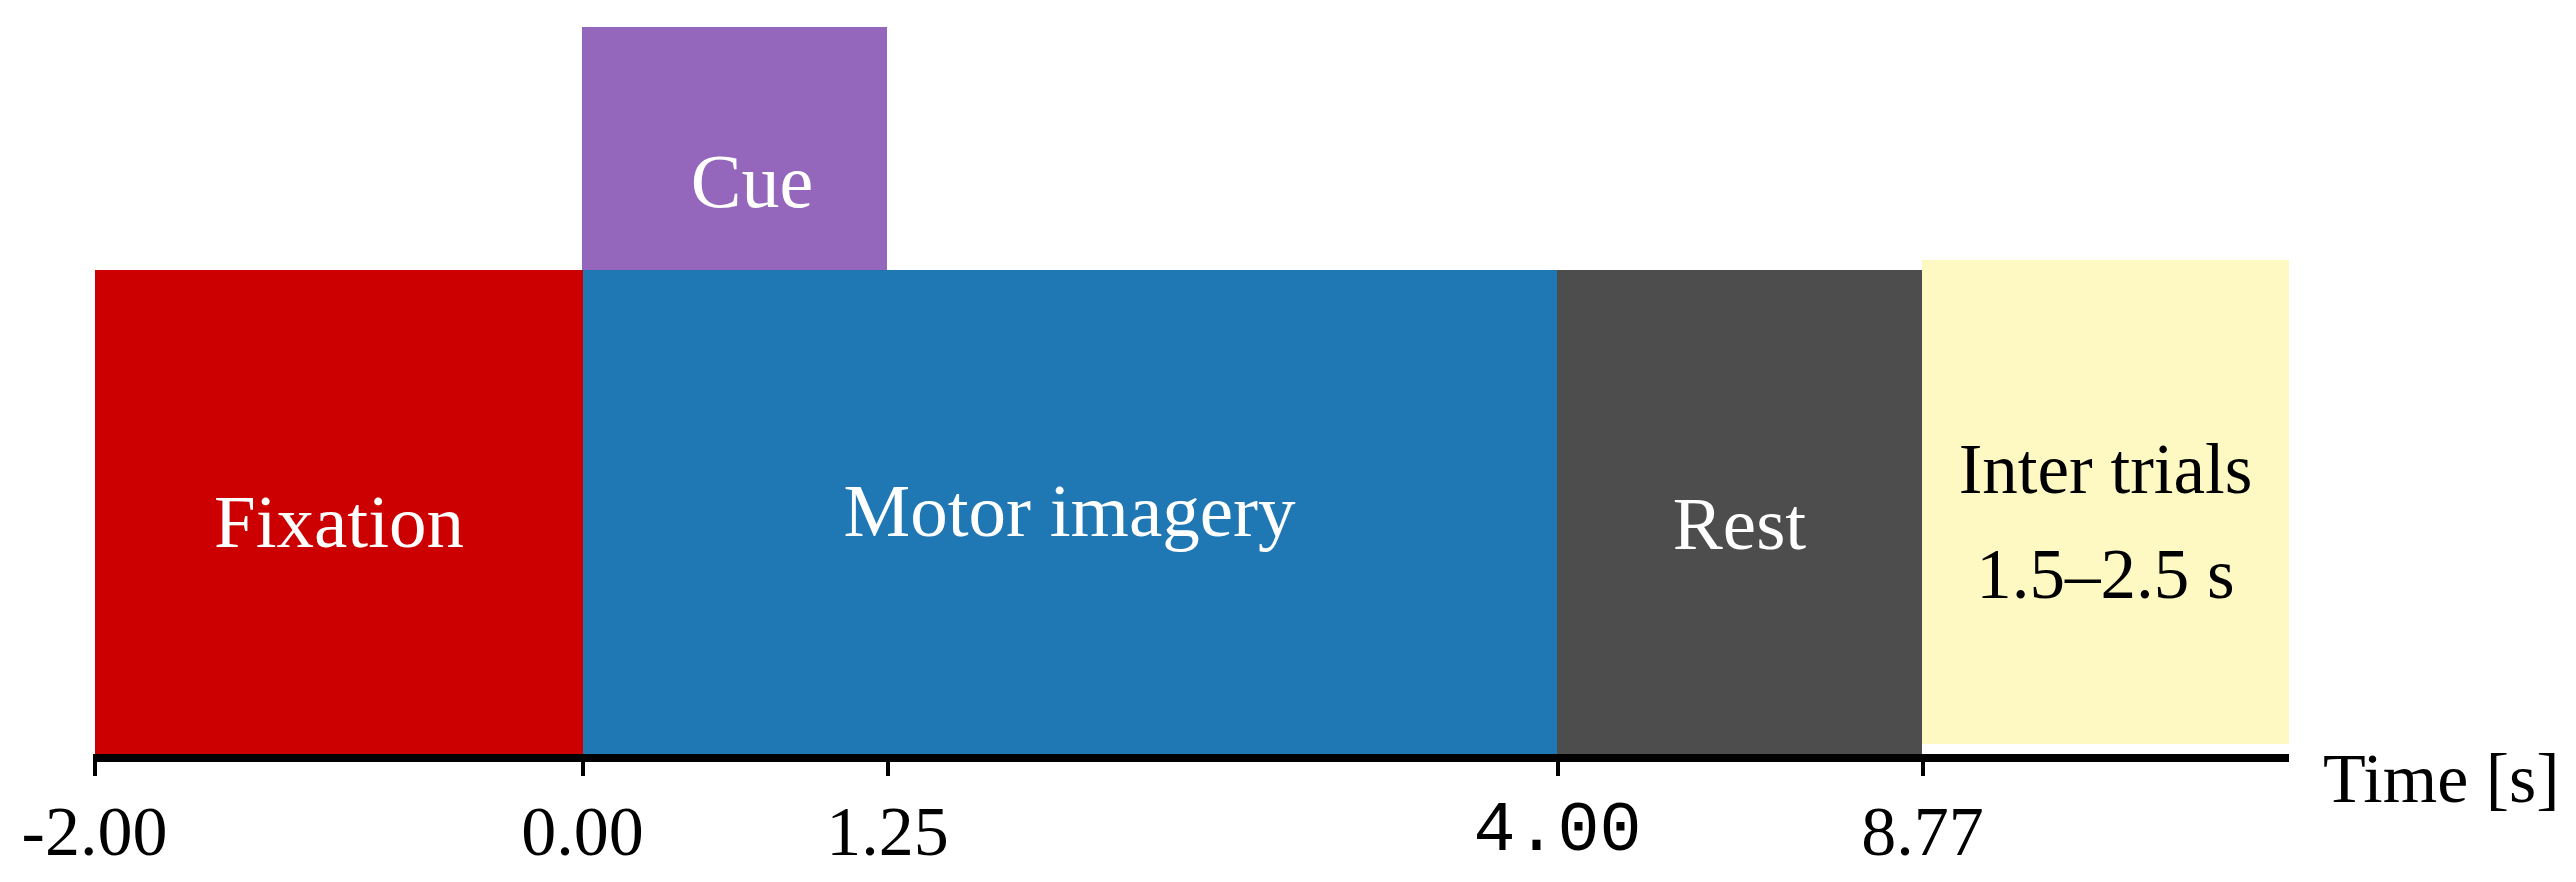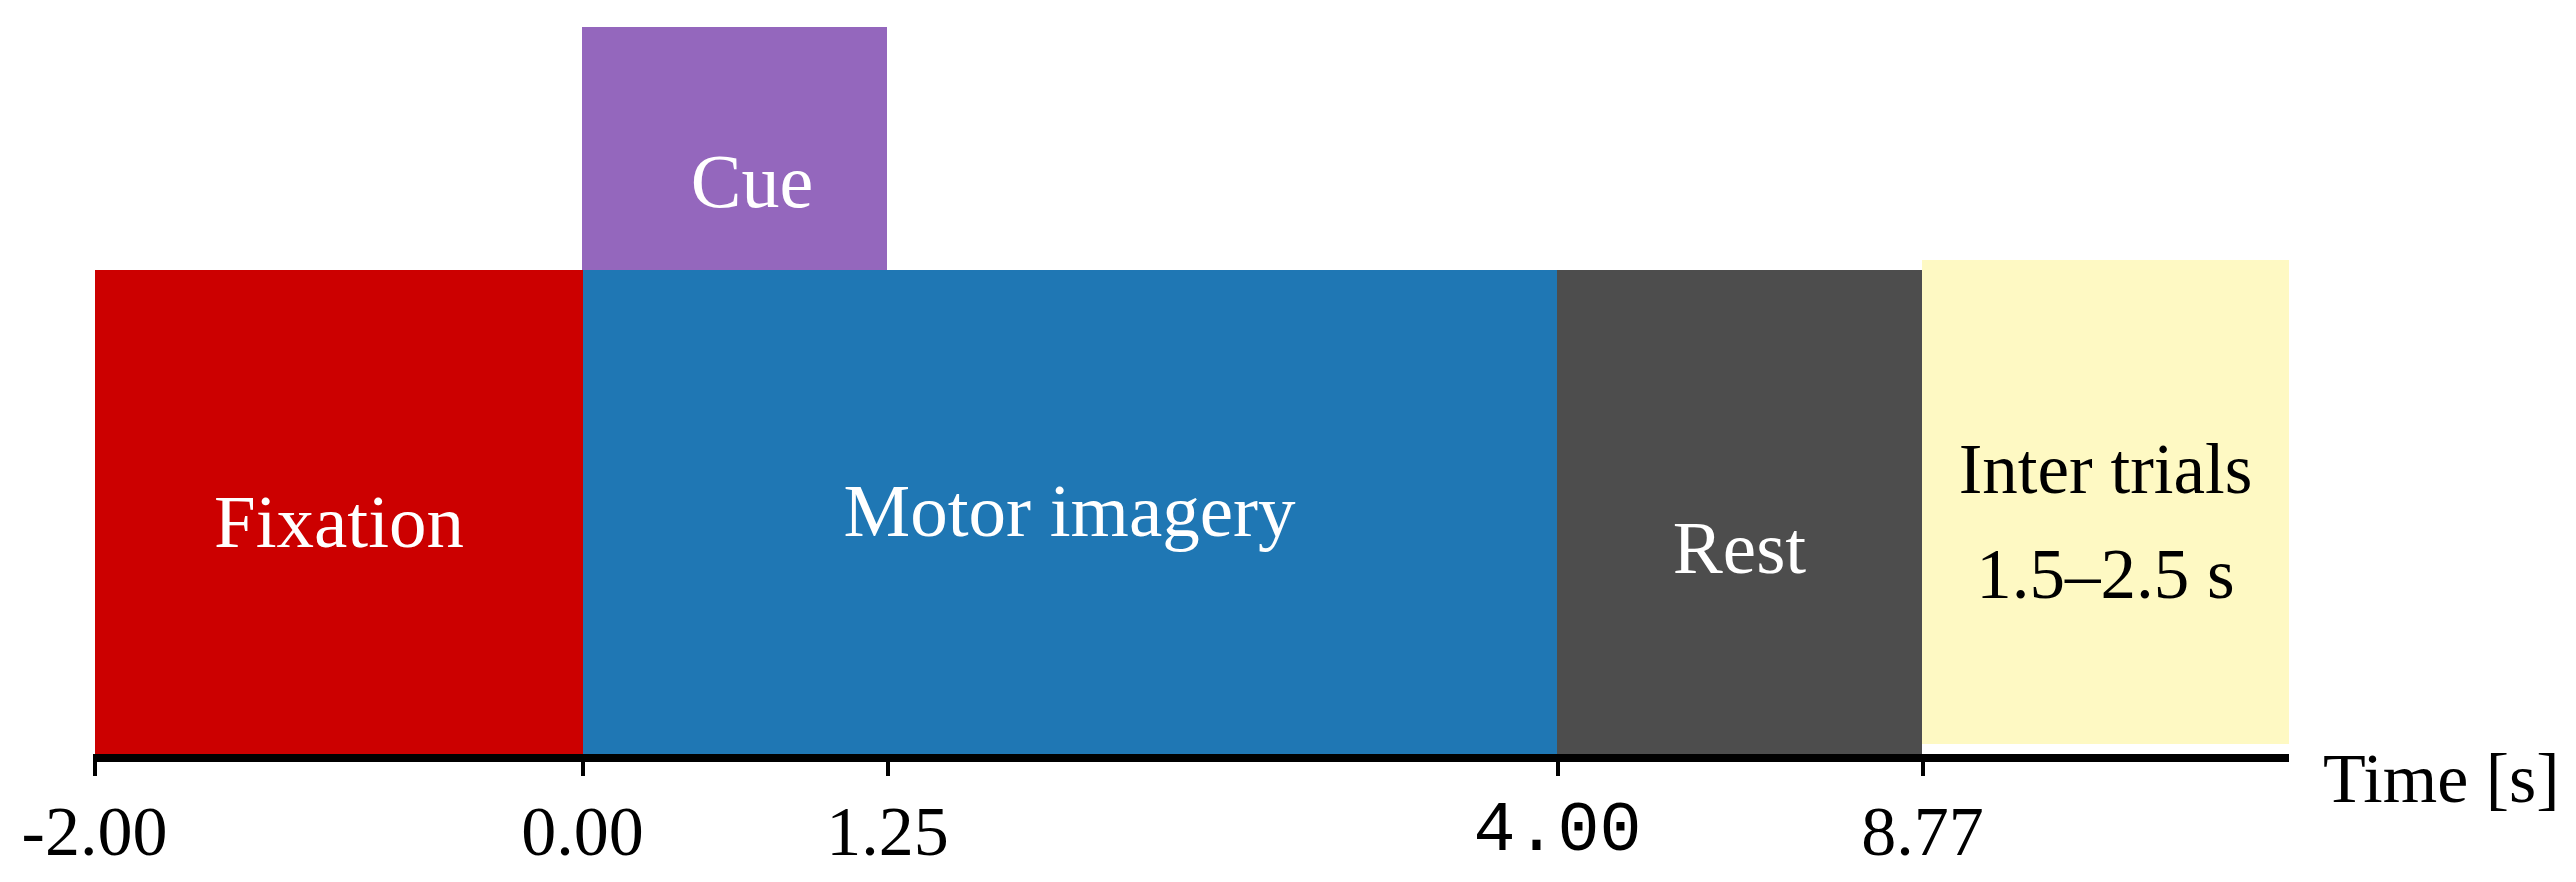--- a/index.html
+++ b/index.html
@@ -69,21 +69,21 @@
 
   <div class="seg" style="left:582px; top:270px; width:975px; height:484px; background:#1F77B4;">
     <div class="seg-label" style="top:203px; color:#FFFFFF;">Motor imagery</div>
   </div>
 
   <div class="seg" style="left:95px; top:270px; width:488px; height:484px; background:#CC0000;">
     <div class="seg-label" style="top:214px; color:#FFFFFF;">Fixation</div>
   </div>
 
   <div class="seg" style="left:1557px; top:270px; width:365px; height:484px; background:#4D4D4D;">
-    <div class="seg-label" style="top:216px; color:#FFFFFF;margin-top:24px;">Rest</div>
+    <div class="seg-label" style="top:216px; color:#FFFFFF;">Rest</div>
   </div>
 
   <div class="seg" style="left:1922px; top:260px; width:367px; height:484px; background:#fef9c3;padding-left:47px;">
     <div class="seg-label" style="top:174px; color:#000000; font-size:71px;">Inter trials</div>
     <div class="seg-label" style="top:256px; color:#000000; font-size:71px;margin-top:23px;">1.5–2.5 s</div>
   </div>
 
   <div class="axis-line" style="left:93px; top:754px; width:2196px; height:7.8px;"></div>
 
   <div class="tick" style="left:93px; top:754px; height:22px;"></div>

